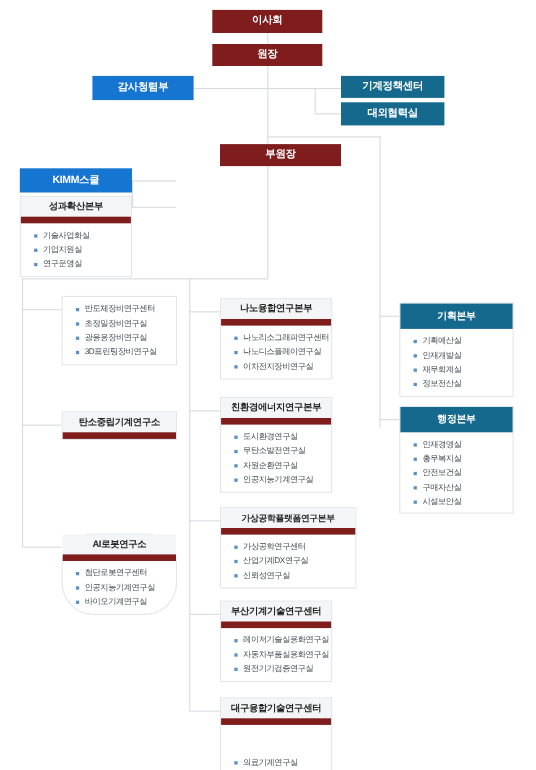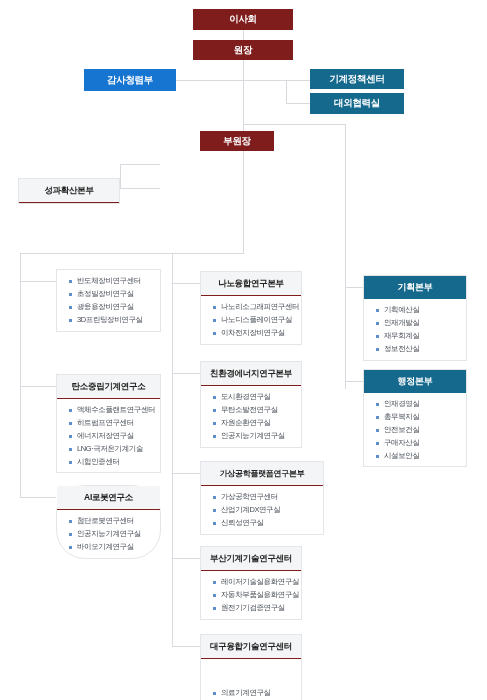--- a/index.html
+++ b/index.html
@@ -59,21 +59,21 @@
     text-align: center;
     font-weight: bold;
     letter-spacing: -0.3px;
     display: flex;
     align-items: center;
     justify-content: center;
   }
   .card-head.grey {
     background: #f4f5f6;
     color: #222;
-    border-bottom: 1px solid #7f1d1d;
+    border-bottom: 6px solid #7f1d1d;
   }
   .card-head.teal {
     background: #14698d;
     color: #ffffff;
   }
   .card-body {
     box-sizing: border-box;
     padding: 7px 0 7px 12px;
   }
   .item {
@@ -147,47 +147,48 @@
   </div>
 
   <div class="node teal" style="left:310px; top:69px; width:94px; height:20px; font-size:9.5px;">
     <span>기계정책센터</span>
   </div>
 
   <div class="node teal" style="left:310px; top:93px; width:94px; height:21px; font-size:9.5px;">
     <span>대외협력실</span>
   </div>
 
-  <div class="node navy" style="left:200px; top:131px; width:74px; height:20px; font-size:9.5px;">
+  <div class="node navy" style="left:200px; top:131px; width:110px; height:20px; font-size:9.5px;">
     <span>부원장</span>
   </div>
 
+  <div class="node blue" style="left:18px; top:153px; width:102px; height:22px; font-size:9.5px;">
+    <span>KIMM스쿨</span>
+  </div>
 
   <div class="card" style="left:18px; top:178px; width:102px;">
     <div class="card-head grey" style="height:24px; font-size:8.5px;">성과확산본부</div>
+    <div class="card-body" style="font-size:7.5px;">
+      <div class="item"><span class="bullet"></span><span>기술사업화실</span></div>
+      <div class="item"><span class="bullet"></span><span>기업지원실</span></div>
+      <div class="item"><span class="bullet"></span><span>연구운영실</span></div>
+    </div>
   </div>
 
   <div class="card" style="left:56px; top:269px; width:105px;">
     <div class="card-body" style="font-size:7.5px;">
       <div class="item"><span class="bullet"></span><span>반도체장비연구센터</span></div>
       <div class="item"><span class="bullet"></span><span>초정밀장비연구실</span></div>
       <div class="item"><span class="bullet"></span><span>광응용장비연구실</span></div>
       <div class="item"><span class="bullet"></span><span>3D프린팅장비연구실</span></div>
     </div>
   </div>
 
   <div class="card" style="left:56px; top:374px; width:105px;">
     <div class="card-head grey" style="height:24px; font-size:8.5px;">탄소중립기계연구소</div>
-    <div class="card-body" style="font-size:7.5px;">
-      <div class="item"><span class="bullet"></span><span>액체수소플랜트연구센터</span></div>
-      <div class="item"><span class="bullet"></span><span>히트펌프연구센터</span></div>
-      <div class="item"><span class="bullet"></span><span>에너지저장연구실</span></div>
-      <div class="item"><span class="bullet"></span><span>LNG·극저온기계기술</span></div>
-      <div class="item"><span class="bullet"></span><span>시험인증센터</span></div>
-    </div>
   </div>
 
   <div class="card" style="left:56px; top:485px; width:105px;border-radius:29px;">
     <div class="card-head grey" style="height:24px; font-size:8.5px;">AI로봇연구소</div>
     <div class="card-body" style="font-size:7.5px;">
       <div class="item"><span class="bullet"></span><span>첨단로봇연구센터</span></div>
       <div class="item"><span class="bullet"></span><span>인공지능기계연구실</span></div>
       <div class="item"><span class="bullet"></span><span>바이오기계연구실</span></div>
     </div>
   </div>

